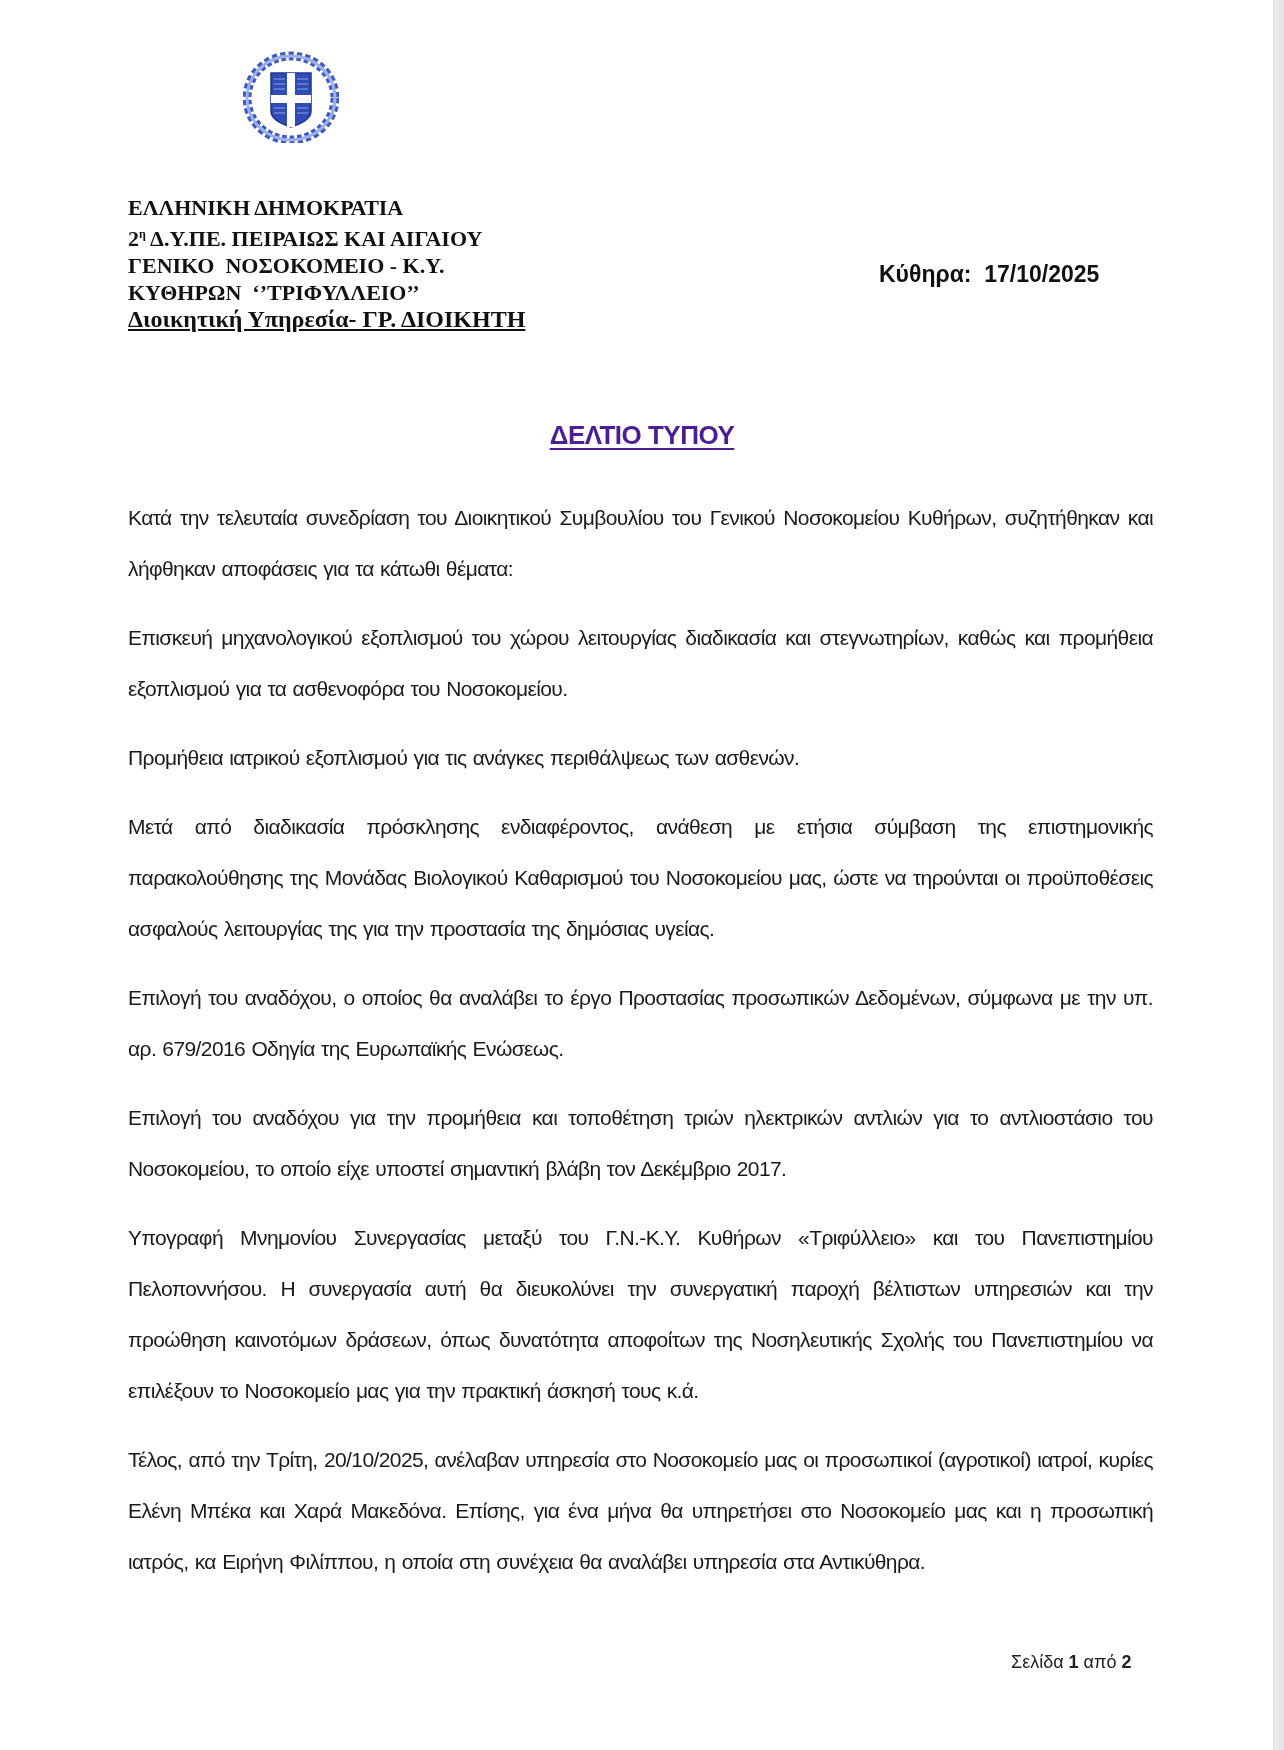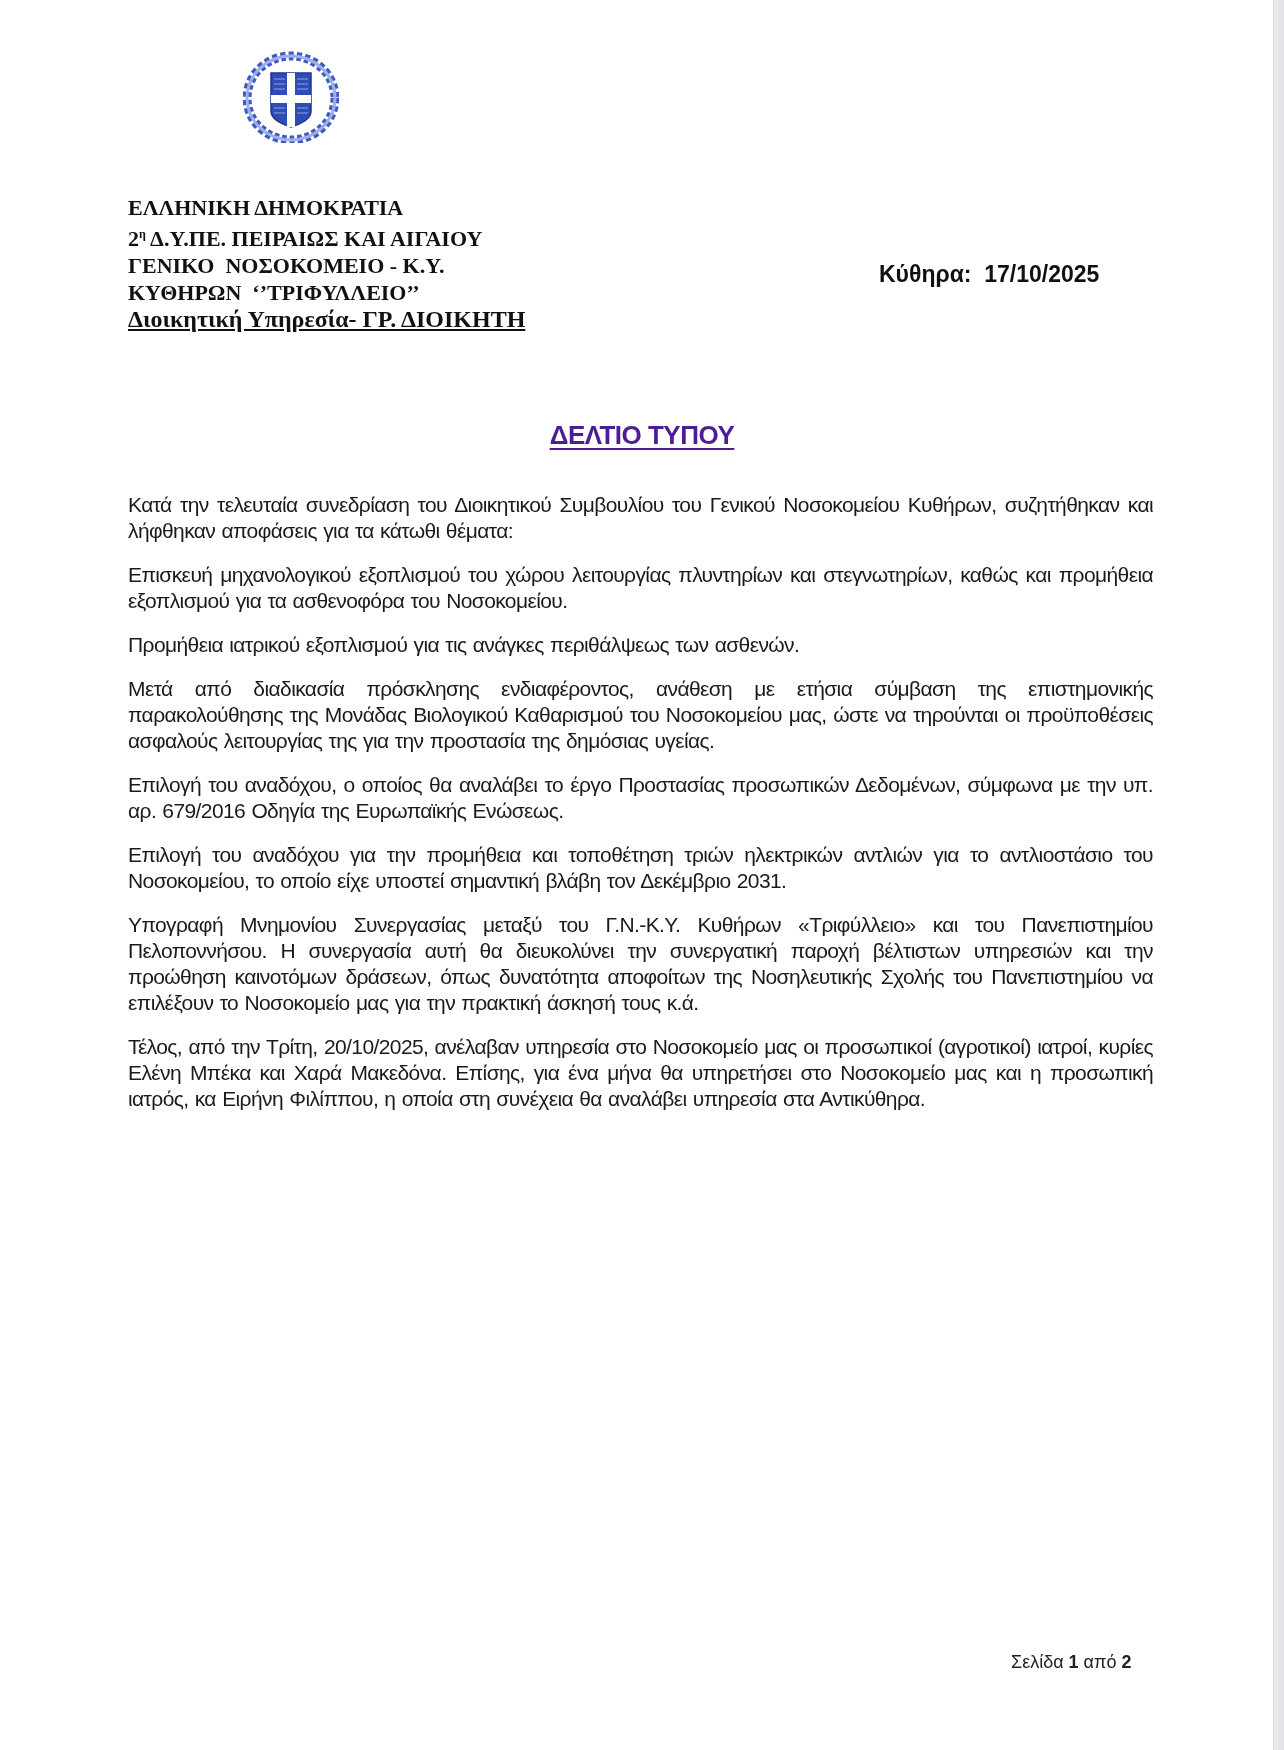--- a/index.html
+++ b/index.html
@@ -34,21 +34,21 @@
   .doc-title {
     position:absolute; left:0; width:1284px; top:414px; text-align:center;
     font-family:"Liberation Sans", sans-serif; font-weight:bold; font-size:26px;
     color:#4c1d95; letter-spacing:-0.5px;
   }
   .doc-title span { text-decoration:underline; text-decoration-thickness:2px; text-underline-offset:4px; }
 
   .body-text {
     position:absolute; left:128px; width:1025px; top:486px;
     font-family:"Liberation Sans", sans-serif; font-size:21px; color:#1a1a1a;
-    line-height:26px; letter-spacing:-0.6px; word-spacing:1px;
+    line-height:51px; letter-spacing:-0.6px; word-spacing:1px;
   }
   .body-text p { margin:0 0 18px 0; text-align:justify; text-align-last:left; }
 
   .page-num {
     position:absolute; left:1011px; top:1646px;
     font-family:Liberation Sans, sans-serif; font-size:18px; color:#222;
   }
   .page-num b { font-weight:bold; }
 </style>
 </head>
@@ -91,25 +91,25 @@
     <div class="line">ΚΥΘΗΡΩΝ  ‘’ΤΡΙΦΥΛΛΕΙΟ’’</div>
     <div class="line sub">Διοικητική Υπηρεσία- ΓΡ. ΔΙΟΙΚΗΤΗ</div>
   </div>
 
   <div class="place-date">Κύθηρα:  17/10/2025</div>
 
   <div class="doc-title"><span>ΔΕΛΤΙΟ ΤΥΠΟΥ</span></div>
 
   <div class="body-text">
     <p>Κατά την  τελευταία συνεδρίαση του  Διοικητικού Συμβουλίου του Γενικού Νοσοκομείου Κυθήρων, συζητήθηκαν και λήφθηκαν αποφάσεις για τα κάτωθι θέματα:</p>
-    <p>Επισκευή μηχανολογικού  εξοπλισμού του χώρου λειτουργίας  πλυντηρίων και στεγνωτηρίων, καθώς και προμήθεια εξοπλισμού για τα ασθενοφόρα του  Νοσοκομείου.</p>
+    <p>Επισκευή μηχανολογικού  εξοπλισμού του χώρου λειτουργίας  διαδικασία και στεγνωτηρίων, καθώς και προμήθεια εξοπλισμού για τα ασθενοφόρα του  Νοσοκομείου.</p>
     <p>Προμήθεια ιατρικού εξοπλισμού για τις ανάγκες περιθάλψεως  των ασθενών.</p>
     <p>Μετά από διαδικασία πρόσκλησης ενδιαφέροντος, ανάθεση με ετήσια σύμβαση της επιστημονικής παρακολούθησης της Μονάδας Βιολογικού Καθαρισμού του Νοσοκομείου μας,  ώστε να τηρούνται οι προϋποθέσεις ασφαλούς λειτουργίας της  για την προστασία της δημόσιας υγείας.</p>
     <p>Επιλογή  του αναδόχου, ο οποίος θα  αναλάβει το έργο Προστασίας προσωπικών Δεδομένων, σύμφωνα με την υπ. αρ. 679/2016 Οδηγία της Ευρωπαϊκής Ενώσεως.</p>
-    <p>Επιλογή του  αναδόχου  για την προμήθεια  και τοποθέτηση τριών  ηλεκτρικών αντλιών για το  αντλιοστάσιο του  Νοσοκομείου, το  οποίο  είχε υποστεί σημαντική  βλάβη  τον Δεκέμβριο  2031.</p>
+    <p>Επιλογή του  αναδόχου  για την προμήθεια  και τοποθέτηση τριών  ηλεκτρικών αντλιών για το  αντλιοστάσιο του  Νοσοκομείου, το  οποίο  είχε υποστεί σημαντική  βλάβη  τον Δεκέμβριο  2017.</p>
     <p>Υπογραφή Μνημονίου Συνεργασίας μεταξύ  του Γ.Ν.-Κ.Υ. Κυθήρων «Τριφύλλειο» και  του Πανεπιστημίου Πελοποννήσου. Η συνεργασία αυτή θα διευκολύνει την  συνεργατική παροχή βέλτιστων υπηρεσιών και την προώθηση καινοτόμων  δράσεων, όπως δυνατότητα αποφοίτων  της Νοσηλευτικής Σχολής  του Πανεπιστημίου να επιλέξουν το Νοσοκομείο  μας για  την  πρακτική  άσκησή τους κ.ά.</p>
     <p>Τέλος, από την Τρίτη, 20/10/2025, ανέλαβαν υπηρεσία στο Νοσοκομείο μας οι προσωπικοί  (αγροτικοί) ιατροί, κυρίες  Ελένη Μπέκα και Χαρά Μακεδόνα. Επίσης, για ένα μήνα θα υπηρετήσει στο Νοσοκομείο μας και η προσωπική ιατρός, κα Ειρήνη Φιλίππου, η οποία στη συνέχεια θα αναλάβει υπηρεσία  στα Αντικύθηρα.</p>
   </div>
 
   <div class="page-num"><span>Σελίδα </span><b>1</b><span> από </span><b>2</b></div>
 </div>
 
 <div class="right-strip"></div>
 
 </body></html>

